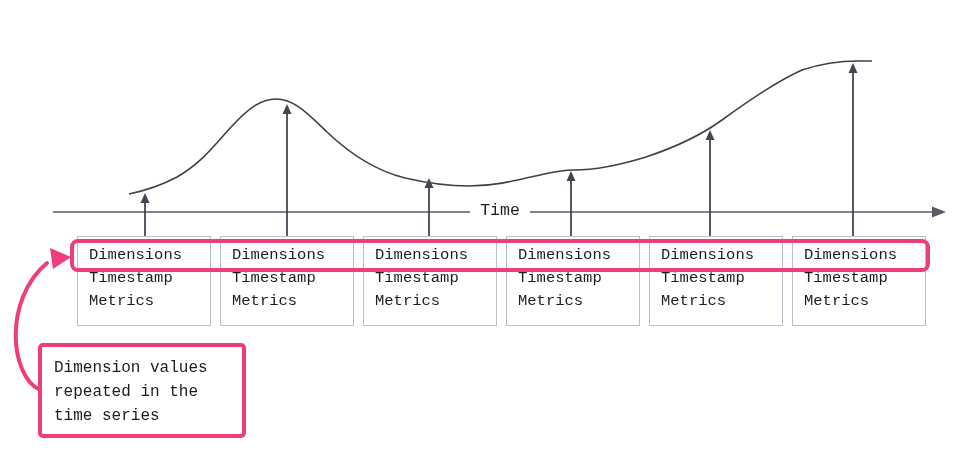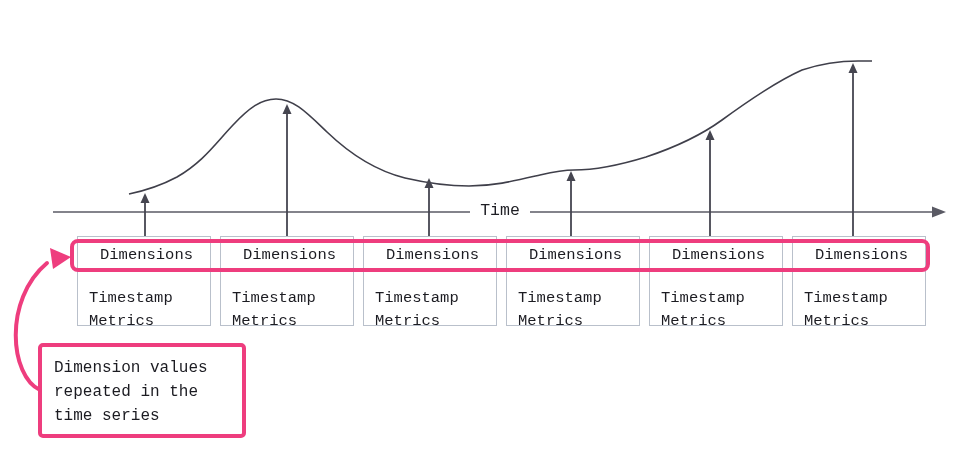--- a/index.html
+++ b/index.html
@@ -36,21 +36,21 @@
     position:absolute;left:77px;top:236px;z-index:1;
     display:flex;gap:9px;
   }
   .record-box{
     width:134px;height:90px;
     background:#fff;border:1px solid var(--box-border);
     padding:7px 6px 0 11px;
     font-size:15.5px;line-height:23px;color:var(--text);
   }
   .record-box .rec-line{white-space:nowrap;}
-  .record-box .rec-dim{margin-bottom:20px;text-align:center;}
+  .record-box .rec-dim{margin-bottom:0;}
   
   .highlight-bar{
     position:absolute;left:70px;top:239px;width:860px;height:33px;z-index:3;
     border:4px solid var(--accent);border-radius:8px;
     background:transparent;pointer-events:none;
   }
   
   .callout{
     position:absolute;left:38px;top:343px;width:208px;height:95px;z-index:3;
     background:#fff;border:4px solid var(--accent);border-radius:5px;

